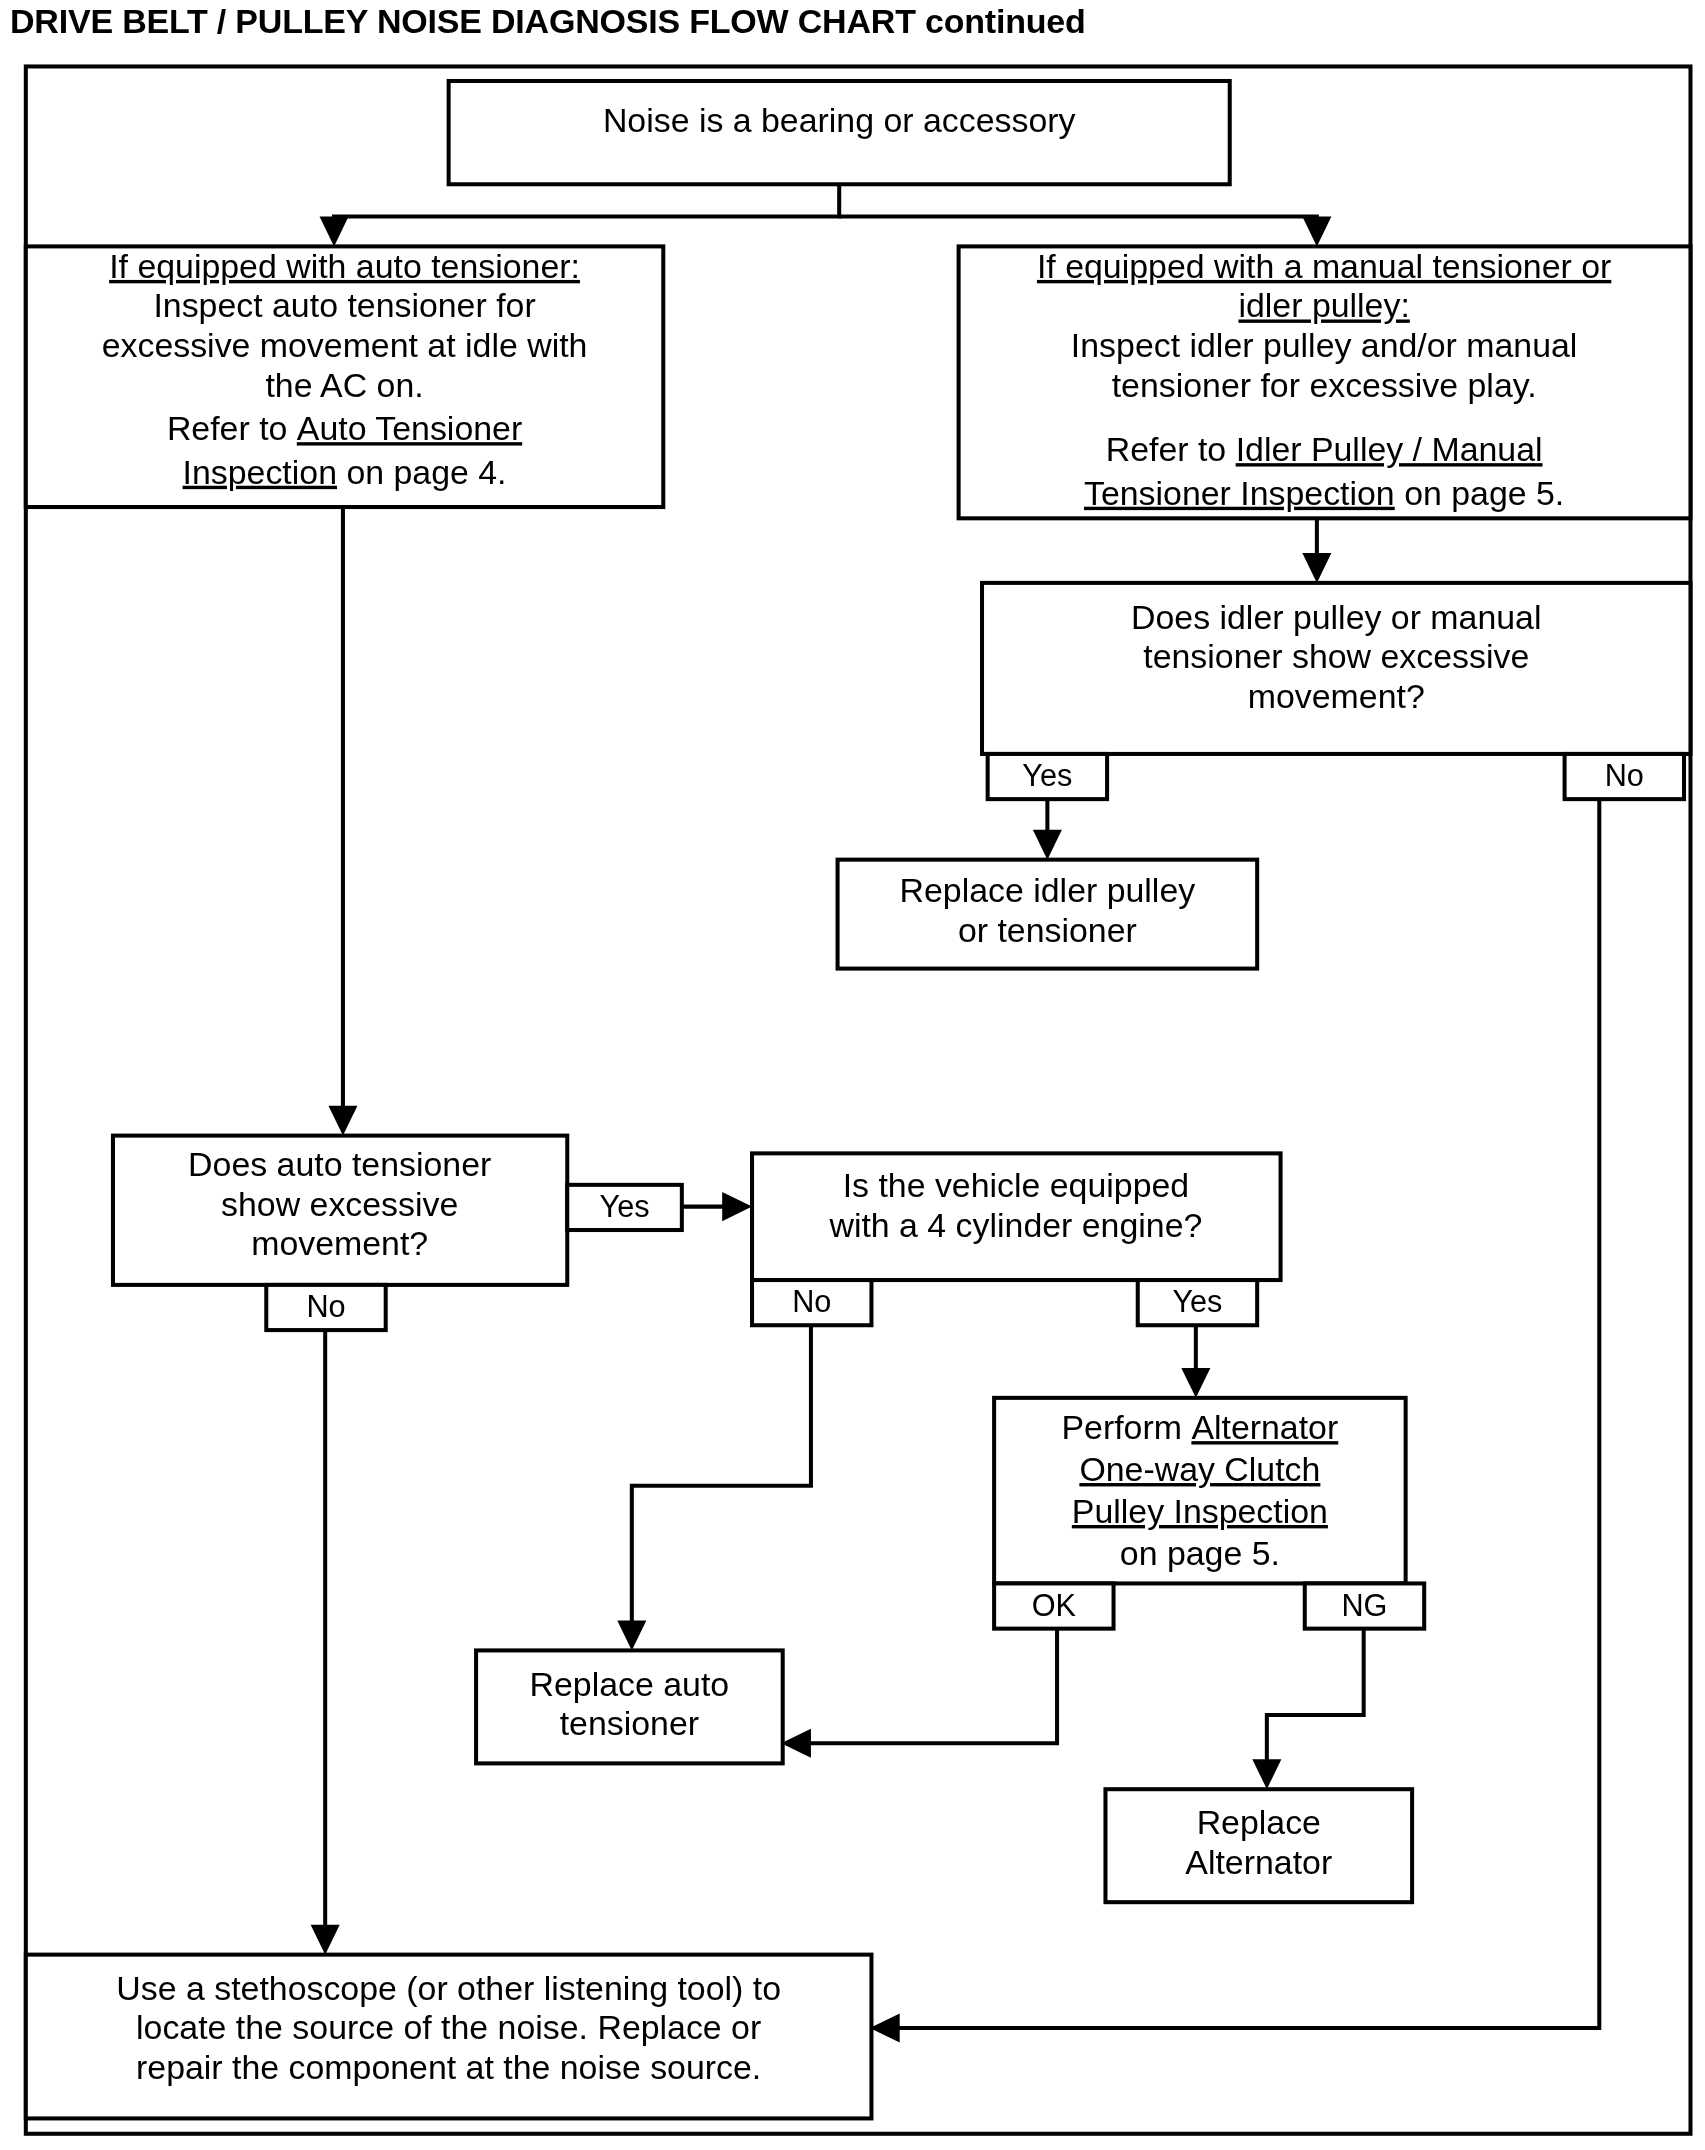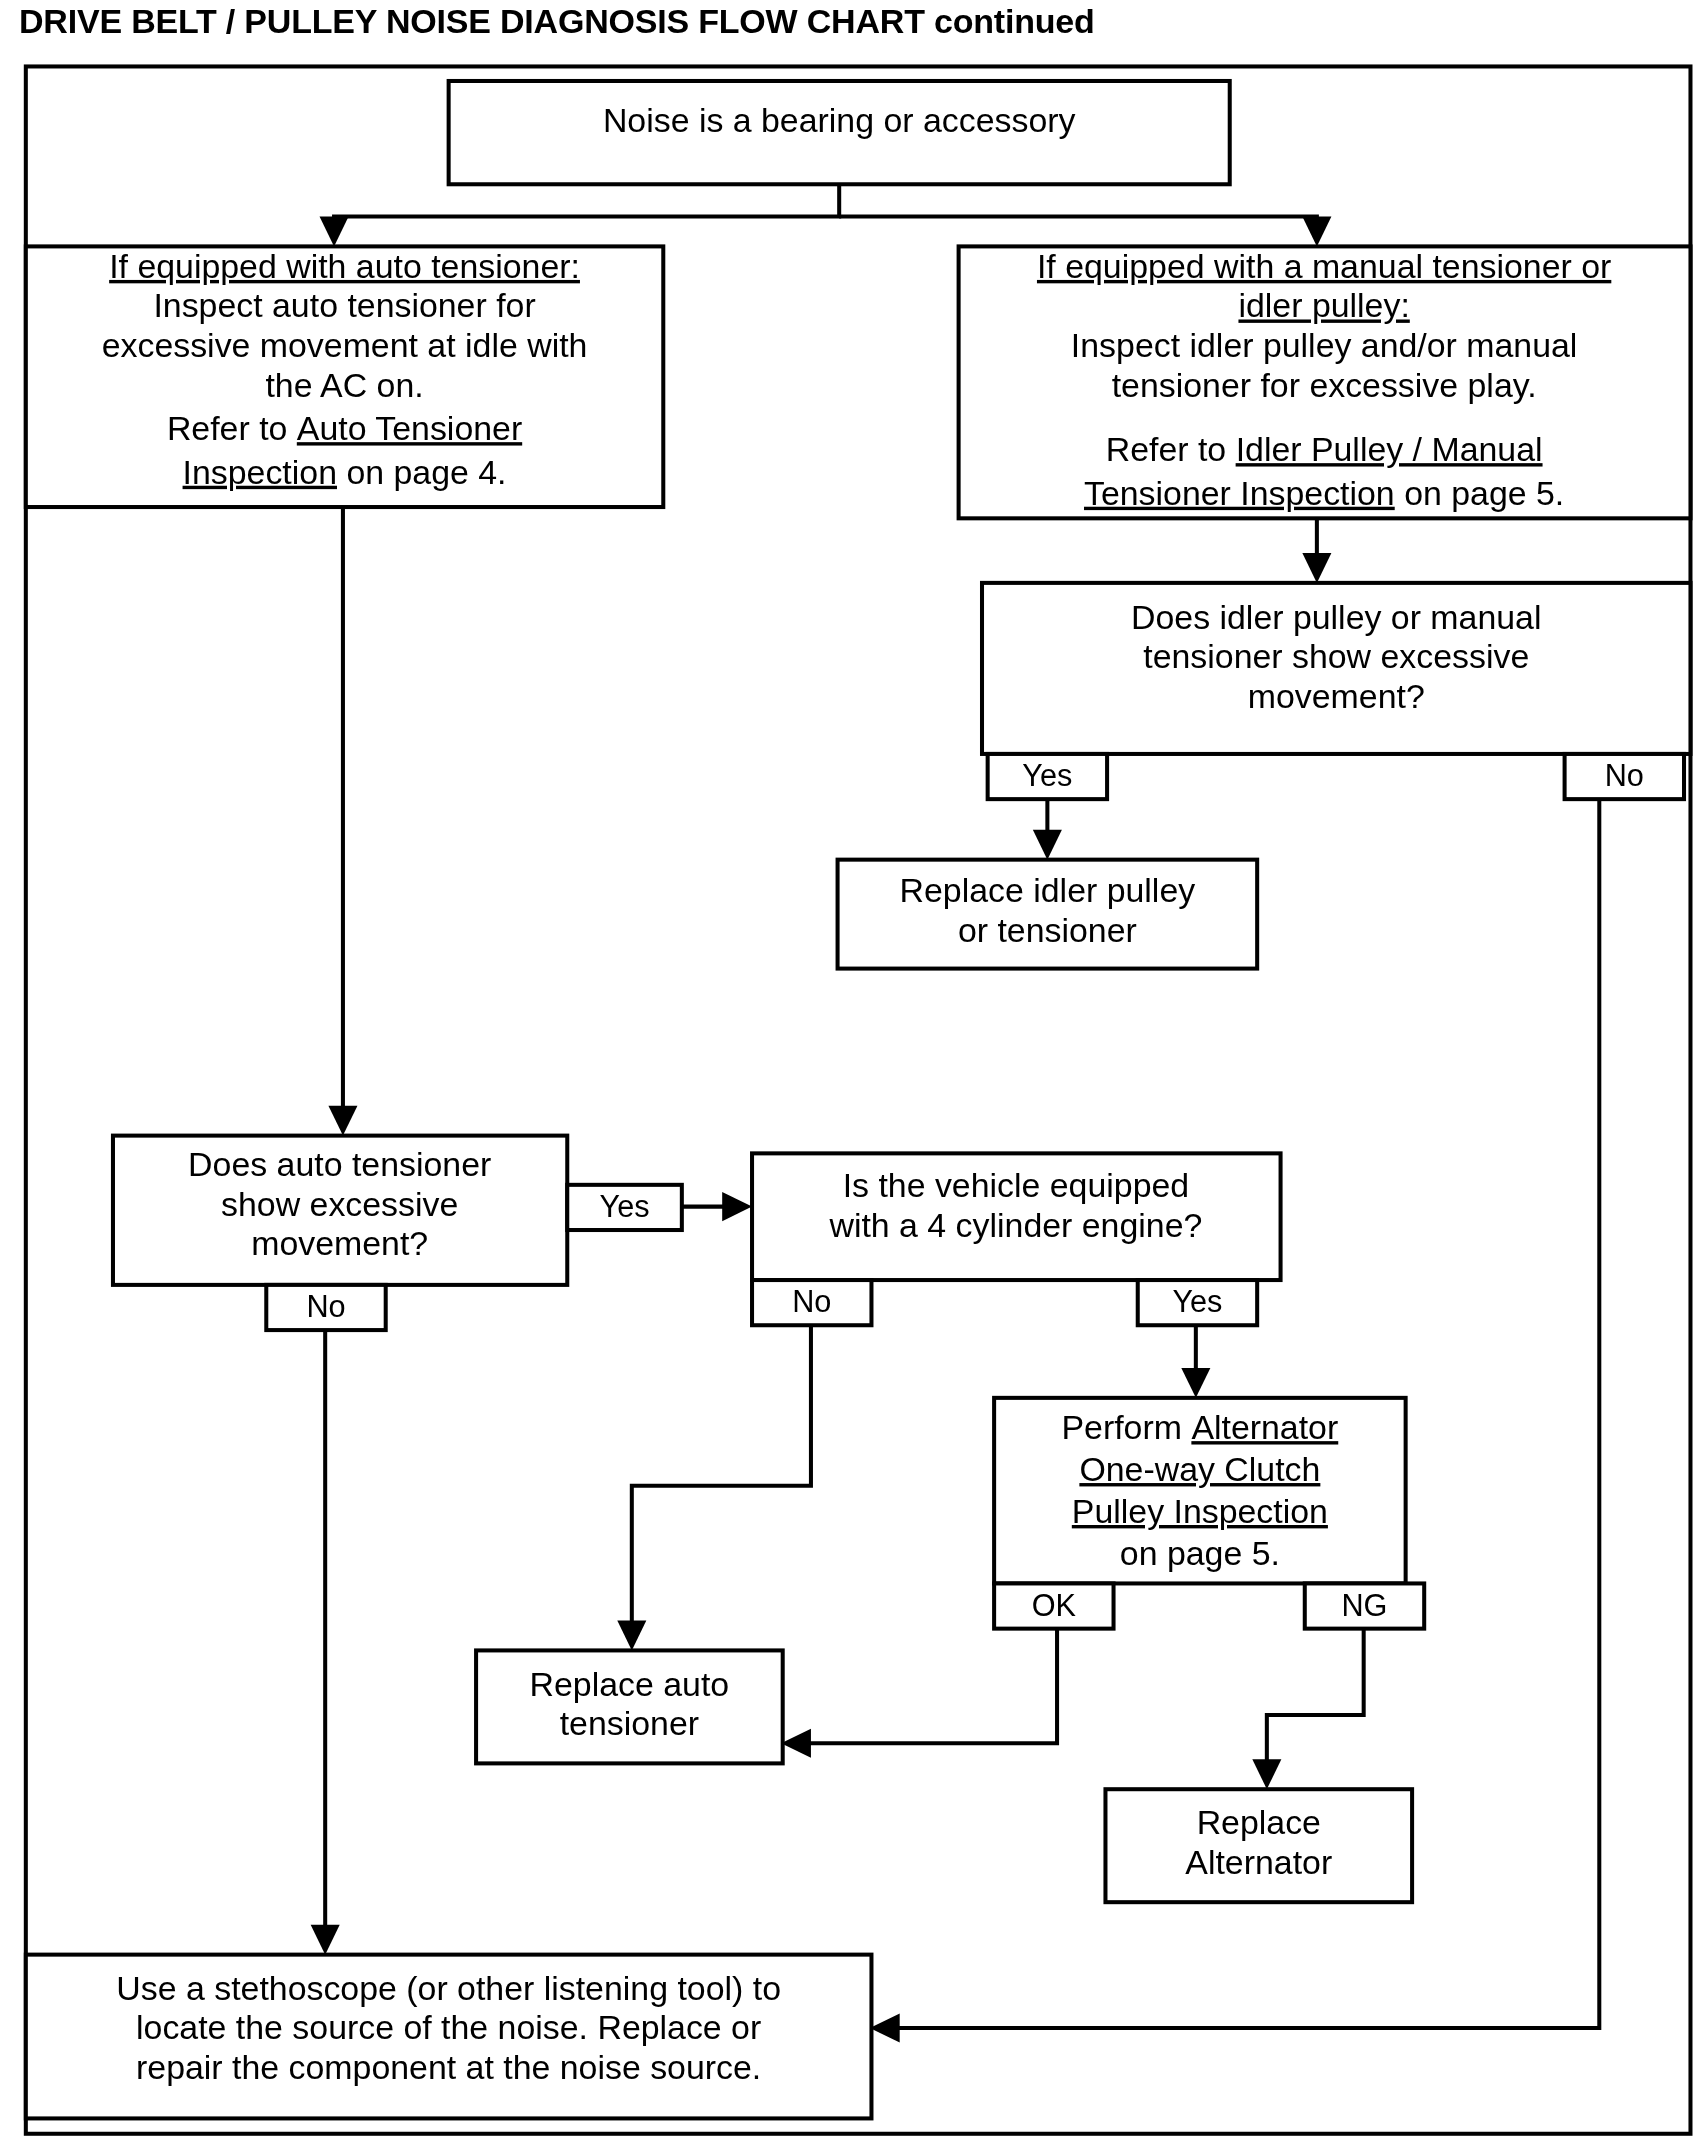--- a/index.html
+++ b/index.html
@@ -10,21 +10,21 @@
   body {
     width: 1705px;
     height: 2151px;
     font-family: "Liberation Sans", sans-serif;
     color: #000000;
     position: relative;
     overflow: hidden;
   }
   #page-title {
     position: absolute;
-    left: 19px;
+    left: 10px;
     top: 1.6px;
     font-size: 34px;
     font-weight: bold;
     letter-spacing: -0.2px;
     white-space: nowrap;
   }
   #flow-svg {
     position: absolute;
     left: 0;
     top: 0;

